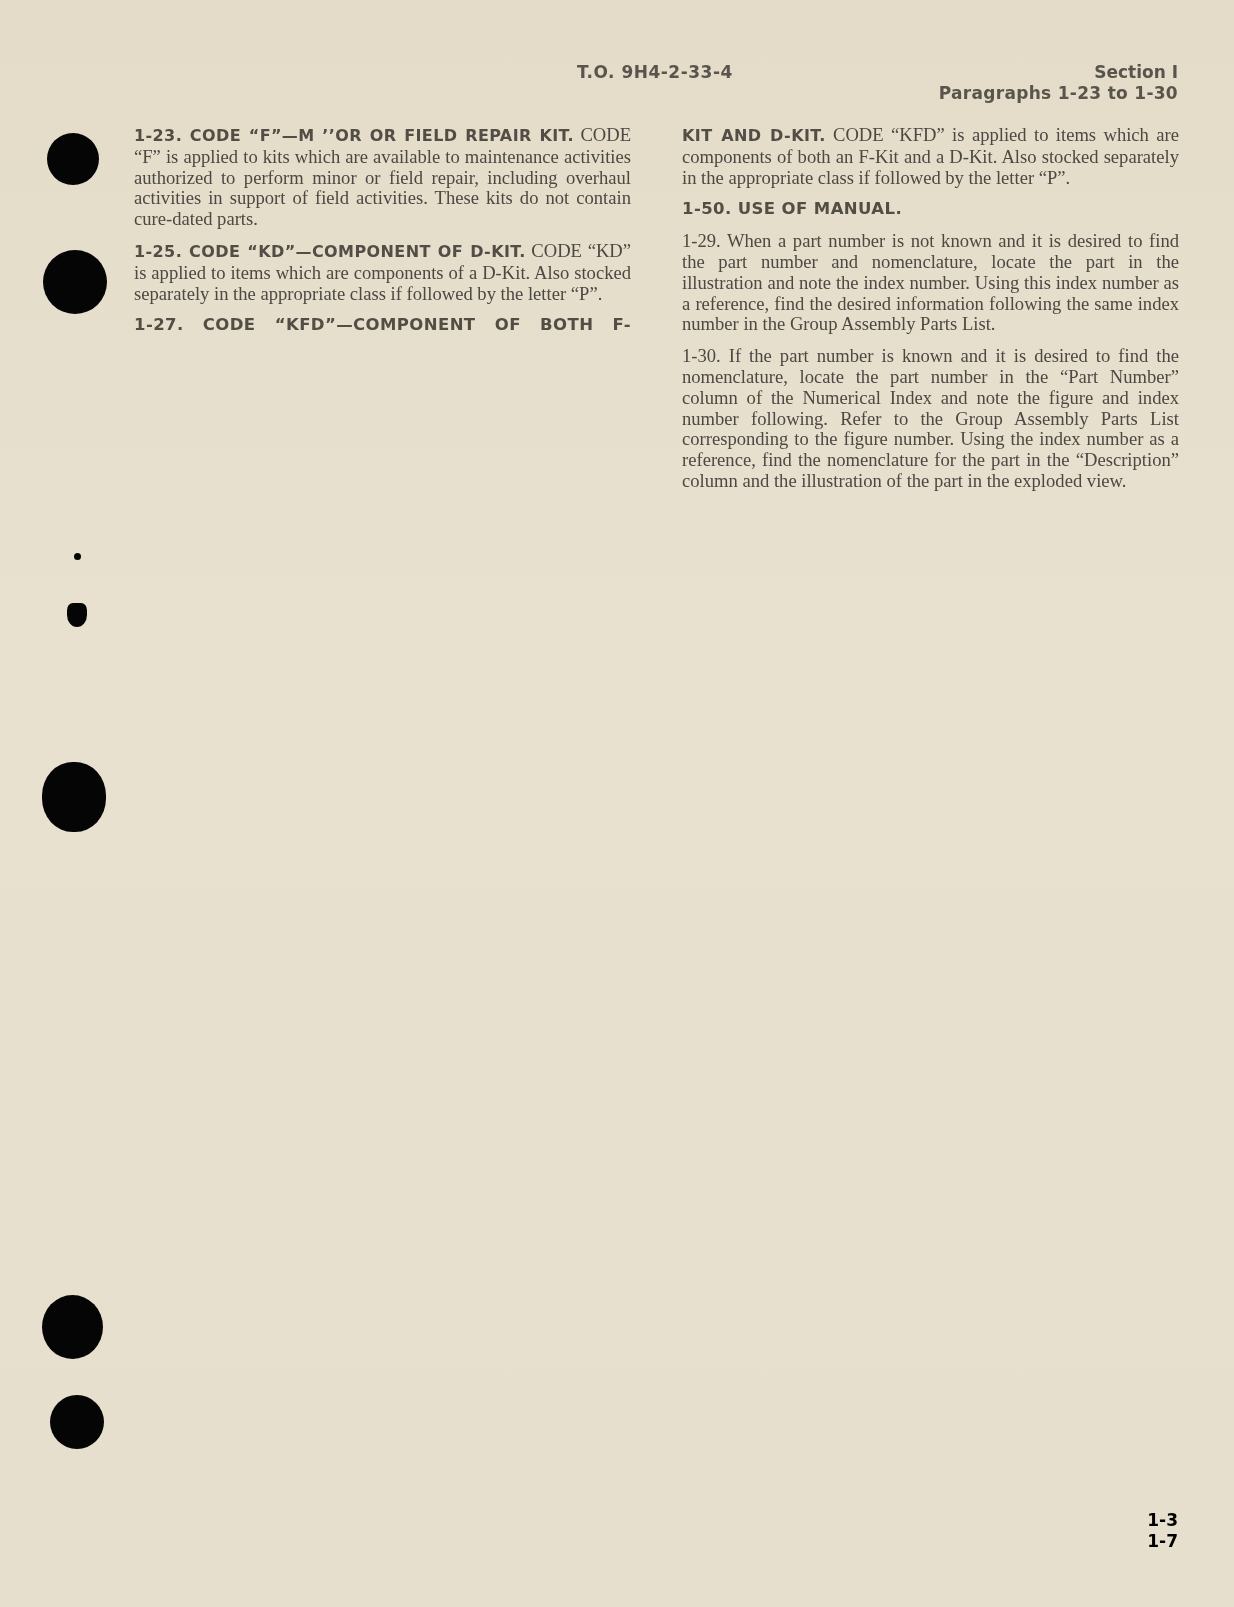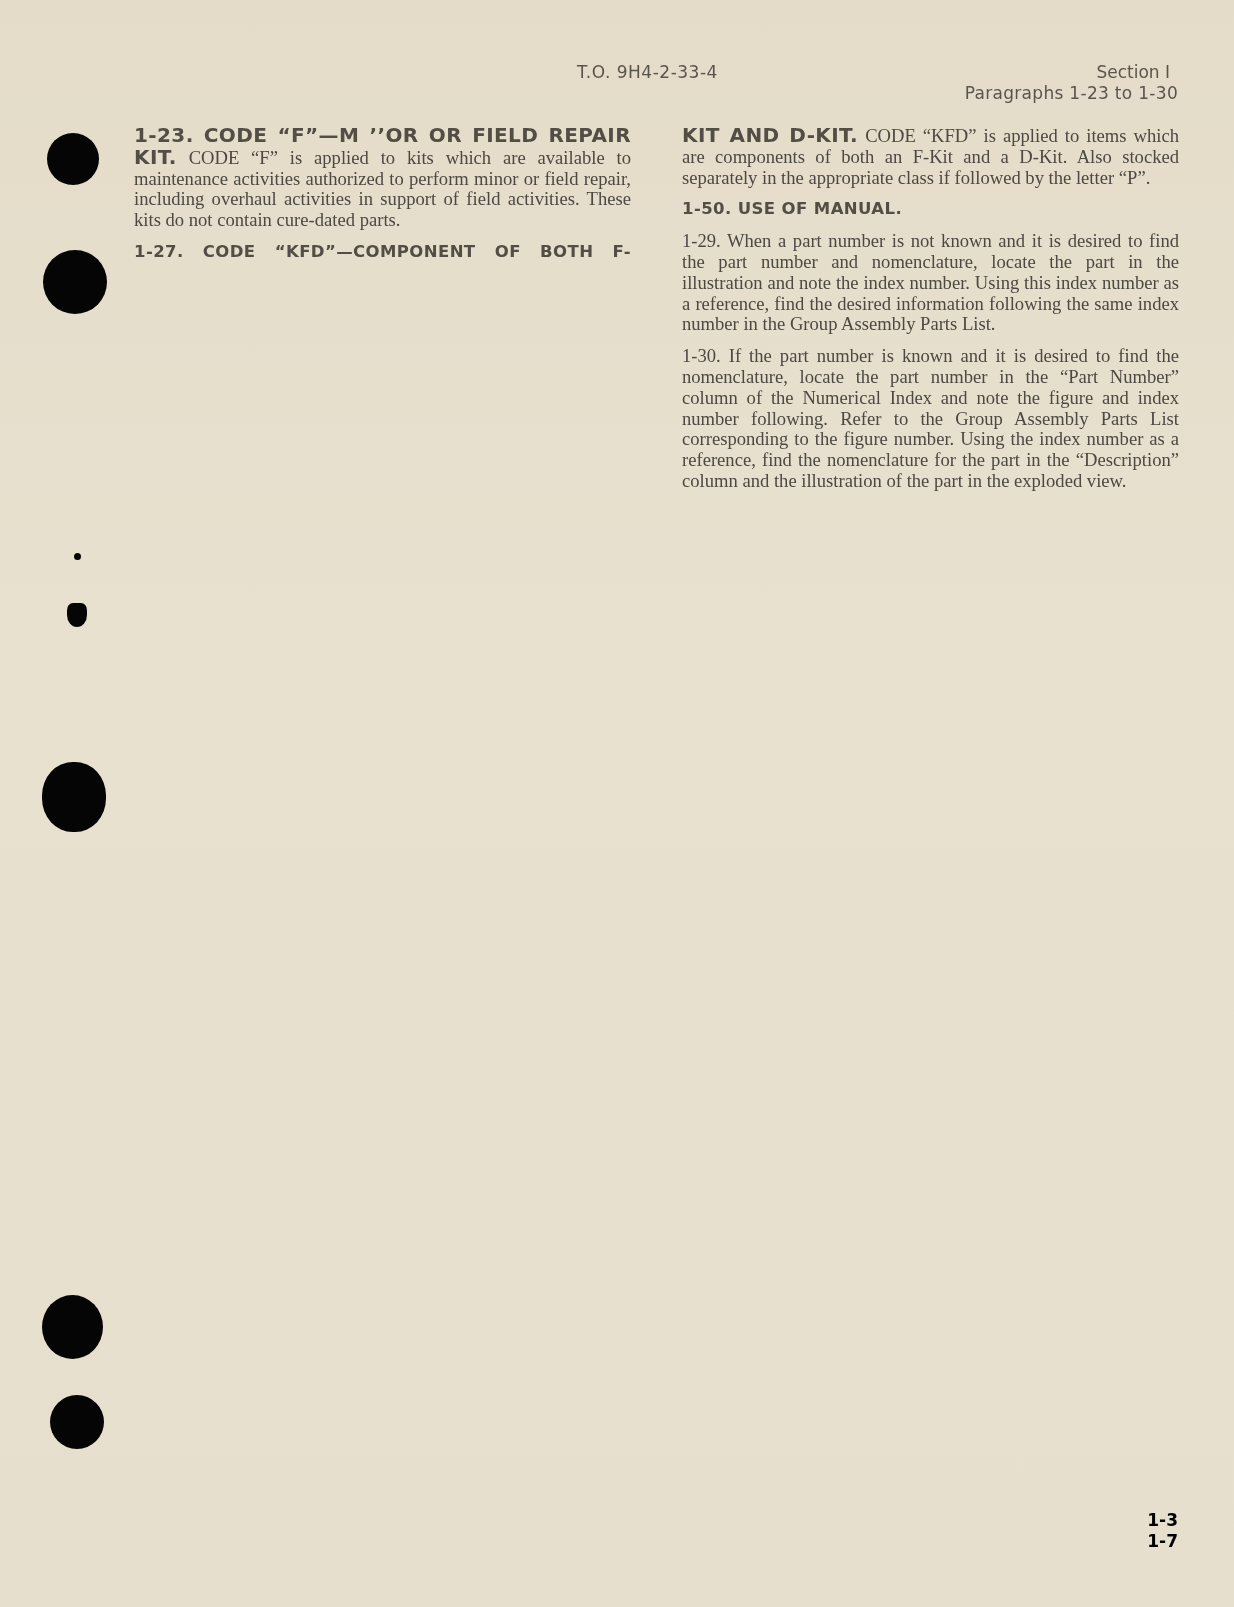--- a/index.html
+++ b/index.html
@@ -11,37 +11,37 @@
     font-family: "Liberation Serif", "DejaVu Serif", serif;
     color: #4a4640;
   }
   .page-bg {
     position: absolute; inset: 0;
     background: linear-gradient(180deg, #e4dcc9 0%, #e8e1cf 40%, #e6dfcd 100%);
   }
   .header {
     position: absolute; top: 60px; left: 0; width: 1234px; height: 50px;
     font-family: "DejaVu Sans", "Liberation Sans", sans-serif;
-    font-weight: normal; color: #5a554c; font-size: 17px;
+    font-weight: bold; color: #5a554c; font-size: 17px;
   }
   .header .to { position: absolute; left: 577px; top: 2px; letter-spacing: 0.5px; }
-  .header .section { position: absolute; right: 64px; top: 2px; text-align: right; }
+  .header .section { position: absolute; right: 56px; top: 2px; text-align: right; }
   .header .paras { position: absolute; right: 56px; top: 23px; text-align: center; letter-spacing: 0.3px; }
 
   .col {
     position: absolute; top: 125px;
     font-size: 18.6px; line-height: 20.8px;
     text-align: justify;
   }
   .col-left { left: 134px; width: 497px; }
   .col-right { left: 682px; width: 497px; }
   .para { margin: 0 0 11px 0; }
   .heading {
     font-family: "DejaVu Sans", "Liberation Sans", sans-serif;
-    font-weight: bold; font-size: 20px; letter-spacing: 0.4px;
+    font-weight: bold; font-size: 16px; letter-spacing: 0.4px;
     color: #524d45;
   }
   .heading-block {
     font-family: "DejaVu Sans", "Liberation Sans", sans-serif;
     font-weight: bold; font-size: 16.5px; letter-spacing: 0.4px;
     color: #524d45; margin: 0 0 11px 0;
     text-align: justify; text-align-last: justify;
   }
   .body-text { color: #4c4842; }
 
@@ -72,20 +72,24 @@
   <div class="to">T.O. 9H4-2-33-4</div>
   <div class="section">Section I</div>
   <div class="paras">Paragraphs 1-23 to 1-30</div>
 </div>
 
 <div class="col col-left">
   <p class="para">
     <span class="heading">1-23. CODE “F”—M ’’OR OR FIELD REPAIR KIT.</span>
     <span class="body-text">CODE “F” is applied to kits which are available to maintenance activities authorized to perform minor or field repair, including overhaul activities in support of field activities. These kits do not contain cure-dated parts.</span>
   </p>
+  <p class="para">
+    <span class="heading">1-25. CODE “KD”—COMPONENT OF D-KIT.</span>
+    <span class="body-text">CODE “KD” is applied to items which are components of a D-Kit. Also stocked separately in the appropriate class if followed by the letter “P”.</span>
+  </p>
   <div class="heading-block">1-27. CODE “KFD”—COMPONENT OF BOTH F-</div>
 </div>
 
 <div class="col col-right">
   <p class="para">
     <span class="heading">KIT AND D-KIT.</span>
     <span class="body-text">CODE “KFD” is applied to items which are components of both an F-Kit and a D-Kit. Also stocked separately in the appropriate class if followed by the letter “P”.</span>
   </p>
   <div class="heading-block" style="text-align-last:left;">1-50. USE OF MANUAL.</div>
   <p class="para body-text">1-29. When a part number is not known and it is desired to find the part number and nomenclature, locate the part in the illustration and note the index number. Using this index number as a reference, find the desired information following the same index number in the Group Assembly Parts List.</p>

